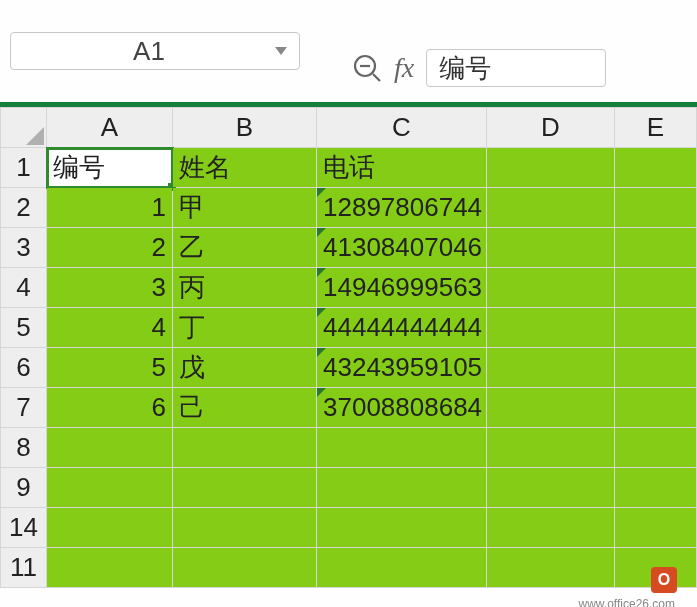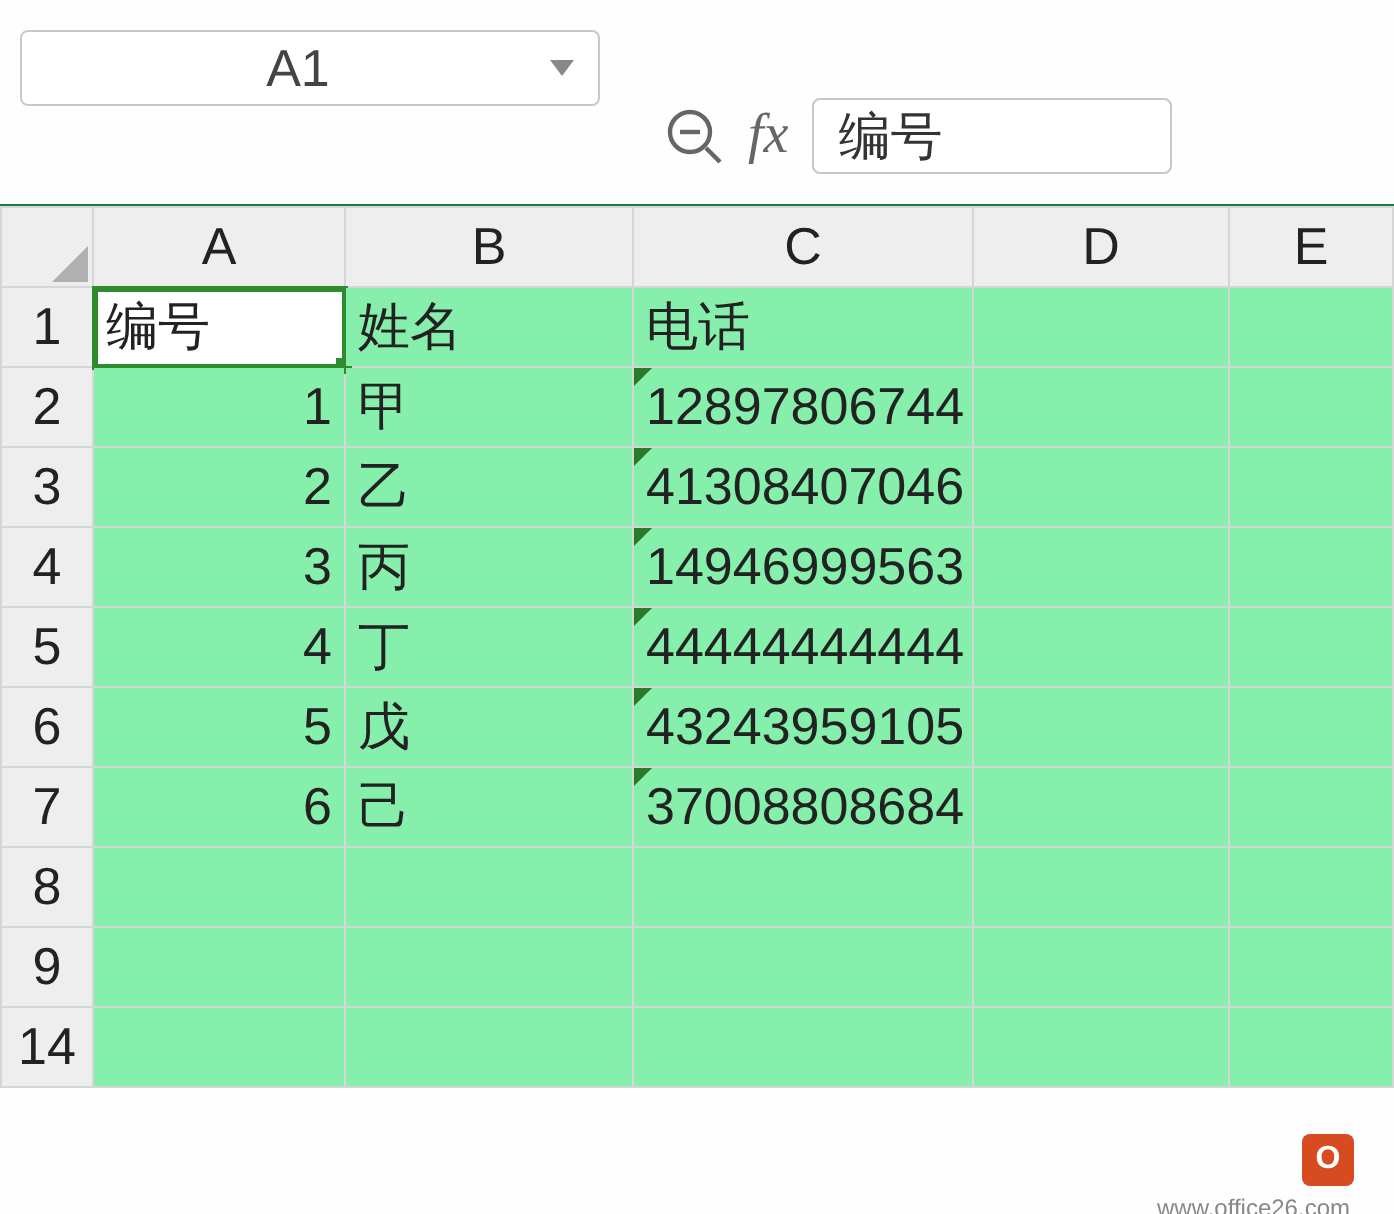--- a/index.html
+++ b/index.html
@@ -7,24 +7,25 @@
     margin: 0;
     font-family: "Microsoft YaHei", "SimSun", Arial, sans-serif;
     background: #fefefe;
     width: 697px;
     height: 607px;
     position: relative;
     overflow: hidden;
   }
   .toolbar {
     display: flex;
+    align-items: center;
     padding: 15px 10px;
     background: #fefefe;
-    border-bottom: 1px solid #15803d;
-    gap: 32px;
+    border-bottom: 5px solid #15803d;
+    gap: 52px;
   }
   .namebox {
     width: 290px;
     height: 38px;
     border: 1px solid #c8c8c8;
     border-radius: 4px;
     display: flex;
     align-items: center;
     padding: 0 12px;
     font-size: 26px;
@@ -102,21 +103,21 @@
     text-align: center;
     color: #555;
     width: 46px;
     font-size: 24px;
   }
   .colA { width: 126px; }
   .colB { width: 144px; }
   .colC { width: 170px; }
   .colD { width: 128px; }
   .colE { width: 82px; }
-  .cell { background: #86efac; }
+  .cell { background: #84cc16; }
   .num { text-align: right; padding-right: 10px; }
   .txt { text-align: left; padding-left: 6px; }
   .selected {
     outline: 3px solid #2e8b2e;
     outline-offset: -2px;
     background: #fff;
   }
   .selected::after {
     content:"";
     position:absolute;
@@ -269,19 +270,27 @@
     <td class="cell"></td>
   </tr>
   <tr>
     <th class="rowhdr">14</th>
     <td class="cell"></td>
     <td class="cell"></td>
     <td class="cell"></td>
     <td class="cell"></td>
     <td class="cell"></td>
   </tr>
+  <tr>
+    <th class="rowhdr">11</th>
+    <td class="cell"></td>
+    <td class="cell"></td>
+    <td class="cell"></td>
+    <td class="cell"></td>
+    <td class="cell"></td>
+  </tr>
 </tbody>
   </table>
 
 <div class="watermark">
   <span class="wm-badge">O</span>
 </div>
 <div class="wm-sub">www.office26.com</div>
 
 </body></html>

